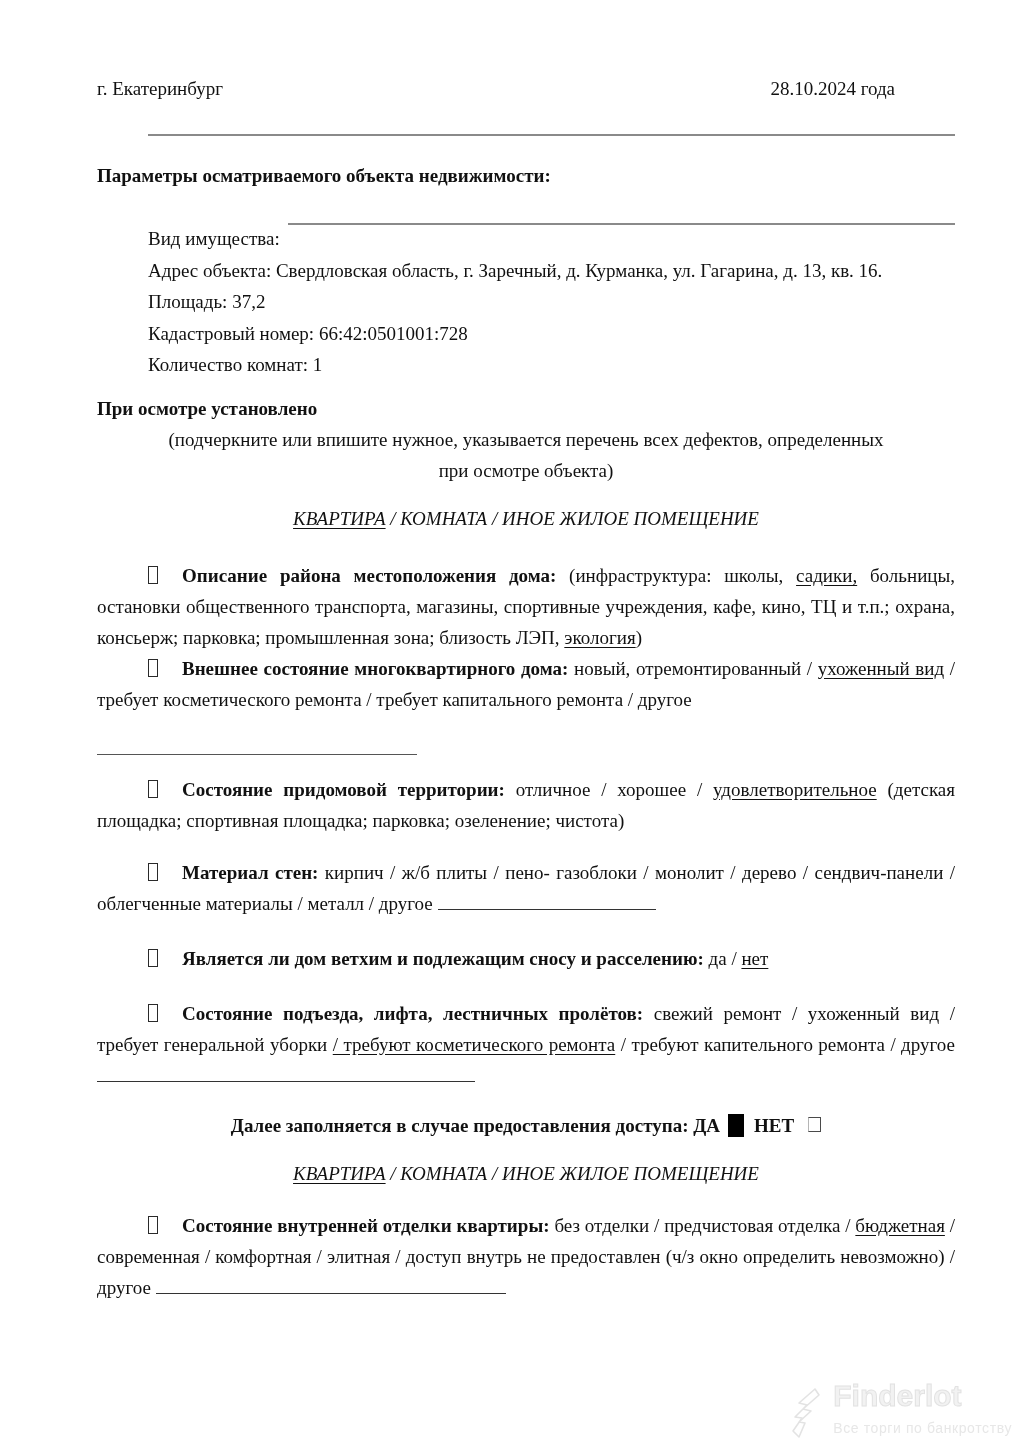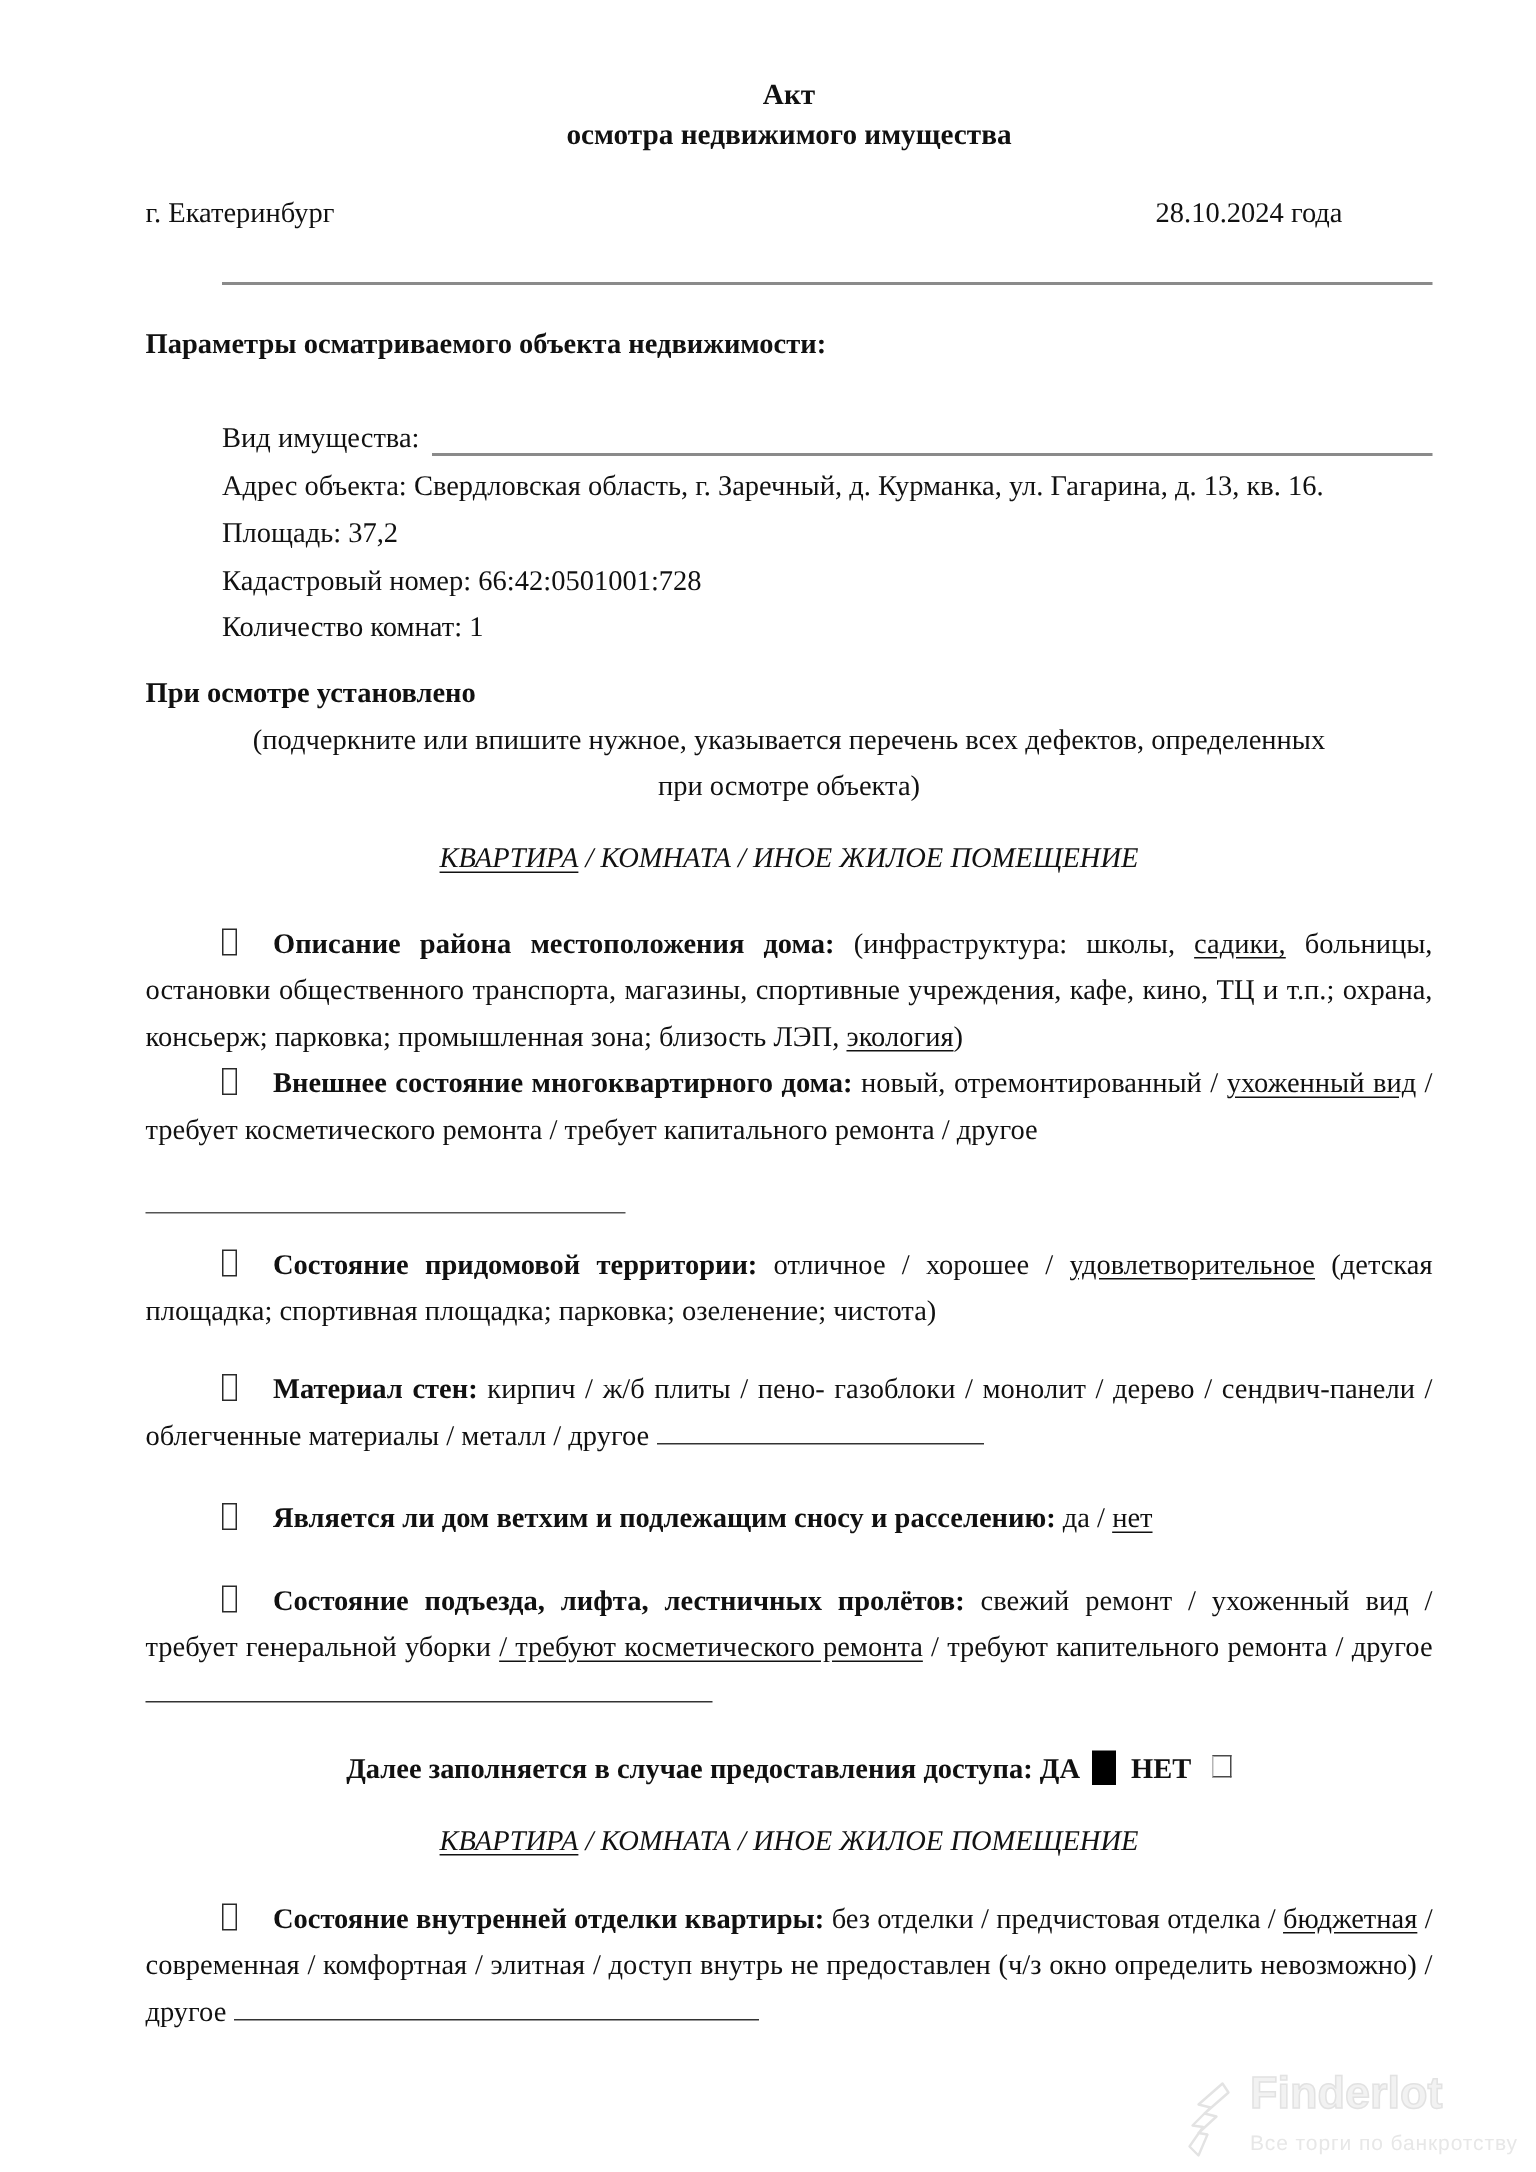--- a/index.html
+++ b/index.html
@@ -17,21 +17,21 @@
   .doc-title { text-align: center; font-weight: bold; line-height: 27px; font-size: 19.5px; }
   .city-date { display: flex; justify-content: space-between; margin-top: 23px; }
   .city-date .date { margin-right: 60px; }
   .inspector { margin-top: 34px; text-indent: 51px; }
   .full-line {
     margin-left: 51px; margin-top: 14px; height: 18px;
     border-bottom: 2px solid #8a8a8a;
   }
   .params-heading { margin-top: 24px; text-align: left; font-weight: bold; }
   .params { margin-top: 32px; margin-left: 51px; line-height: 31.5px; }
-  .param-flex { display: flex; align-items: flex-end; }
+  .param-flex { display: flex; align-items: flex-start; }
   .fill-blank { flex: 1; border-bottom: 2px solid #8a8a8a; margin-left: 8px; margin-bottom: 5px; }
   .section-heading { margin-top: 12px; font-weight: bold; }
   .note { text-align: center; }
   .subheading { text-align: center; font-style: italic; margin-top: 17px; }
   .item { text-align: justify; text-indent: 51px; }
   .m26 { margin-top: 26px; }
   .m24 { margin-top: 24px; }
   .m21 { margin-top: 21px; }
   .m19 { margin-top: 19px; }
   .checkbox {
@@ -69,24 +69,20 @@
   .wm-tagline {
     font-family: Liberation Sans, sans-serif;
     font-size: 14px; color: #e7e7e7; letter-spacing: 0.6px; margin-top: 2px;
   }
 </style>
 </head>
 <body>
 
 <div class="page">
 
-  <div class="doc-title">
-    <div>Акт</div>
-    <div>осмотра недвижимого имущества</div>
-  </div>
 
   <div class="city-date">
     <span>г. Екатеринбург</span>
     <span class="date">28.10.2024 года</span>
   </div>
 
 
   <div class="full-line"></div>
 
   <div class="params-heading">Параметры осматриваемого объекта недвижимости:</div>

